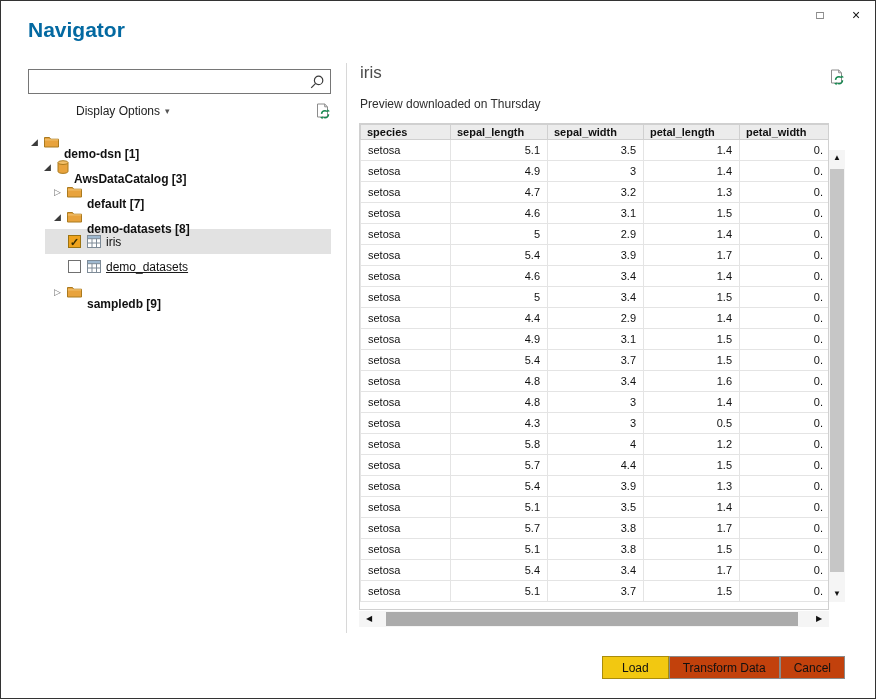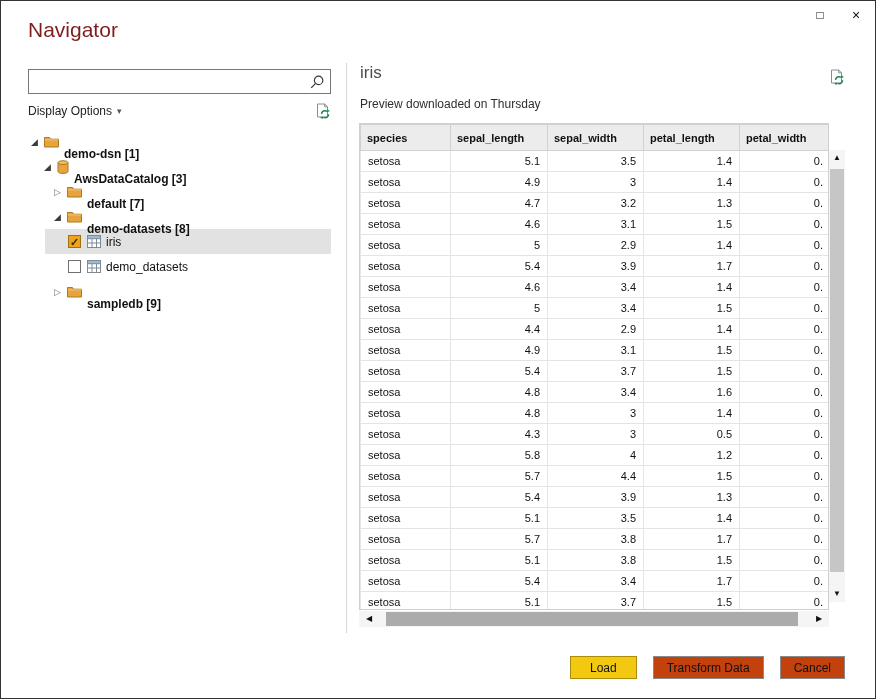--- a/index.html
+++ b/index.html
@@ -7,28 +7,28 @@
   .window{
     position:relative;width:876px;height:699px;background:#fff;
     border:1px solid #333;overflow:hidden;
     font-family:"Liberation Sans", sans-serif;color:#1a1a1a;
   }
   
   .win-controls{position:absolute;top:4px;right:8px;display:flex;gap:14px;z-index:5;}
   .win-btn{width:22px;height:20px;text-align:center;line-height:20px;font-size:14px;color:#111;cursor:pointer;}
   .win-btn.max{font-size:12px;}
   
-  .dlg-title{position:absolute;left:27px;top:17px;font-size:21px;font-weight:400;color:#7f1d1d;}
+  .dlg-title{position:absolute;left:27px;top:17px;font-size:21px;font-weight:700;color:#0369a1;}
   
   .search-box{position:absolute;left:27px;top:68px;width:303px;height:25px;border:1px solid #767676;display:flex;align-items:center;background:#fff;}
   .search-box input{flex:1;height:100%;border:none;outline:none;padding:0 6px;font-size:12px;font-family:inherit;}
   .search-ic{width:26px;display:flex;align-items:center;justify-content:center;cursor:pointer;}
   
   .options-row{position:absolute;left:27px;top:100px;width:303px;height:20px;display:flex;align-items:center;justify-content:space-between;}
-  .disp-opts{font-size:12px;color:#222;cursor:pointer;display:flex;align-items:center;gap:5px;}
+  .disp-opts{font-size:12px;color:#222;cursor:pointer;display:flex;align-items:center;gap:5px;margin-left:48px;}
   .disp-opts .caret{font-size:9px;color:#555;}
   .icon-btn{cursor:pointer;display:inline-flex;align-items:center;}
   
   .tree{position:absolute;left:27px;top:128px;width:303px;}
   .tree-row{height:25px;display:flex;align-items:center;font-size:12px;cursor:pointer;white-space:nowrap;}
   .tree-row.bold .tree-label{font-weight:700;margin-top:25px;}
   .tree-row.selected{background:linear-gradient(to right,#fff 17px,#E2E2E2 17px);}
   .twisty{width:13px;margin-right:3px;text-align:center;flex:0 0 13px;}
   .twisty.expanded{font-size:9px;color:#3c3c3c;}
   .twisty.collapsed{font-size:9px;color:#6e6e6e;}
@@ -38,36 +38,36 @@
   .tree-icon{display:inline-flex;margin-right:5px;flex:0 0 auto;}
   .tree-label{color:#111;}
   
   .v-divider{position:absolute;left:345px;top:62px;height:570px;width:1px;background:#D8D8D8;}
   .preview-title{position:absolute;left:359px;top:62px;font-size:17px;color:#4c4c4c;}
   .preview-refresh{position:absolute;left:827px;top:68px;}
   .preview-sub{position:absolute;left:359px;top:96px;font-size:12px;color:#2e2e2e;}
   
   .table-area{position:absolute;left:358px;top:122px;width:470px;height:487px;overflow:hidden;border:1px solid #D0D0D0;}
   table.preview{border-collapse:collapse;table-layout:fixed;width:470px;font-size:11px;}
-  table.preview th{background:#ECECEC;border:1px solid #D0D0D0;font-weight:700;text-align:left;height:26px;padding:0 6px;color:#111;}
+  table.preview th{background:#ECECEC;border:1px solid #D0D0D0;font-weight:700;text-align:left;height:15px;padding:0 6px;color:#111;}
   table.preview td{border:1px solid #E4E4E4;height:21px;padding:0 7px;color:#111;background:#fff;overflow:hidden;white-space:nowrap;}
   table.preview td.num{text-align:right;}
   
   .v-scroll{position:absolute;left:828px;top:149px;width:16px;height:452px;background:#F5F5F5;}
   .v-scroll .arrow{position:absolute;left:0;width:16px;height:16px;font-size:8px;color:#111;text-align:center;line-height:16px;cursor:pointer;}
   .v-scroll .up{top:0;}
   .v-scroll .down{bottom:0;}
   .v-thumb{position:absolute;left:1px;top:19px;width:14px;height:403px;background:#C6C6C6;cursor:pointer;}
   .h-scroll{position:absolute;left:358px;top:610px;width:470px;height:16px;background:#F5F5F5;}
   .h-scroll .arrow{position:absolute;top:0;width:16px;height:16px;font-size:8px;color:#111;text-align:center;line-height:16px;cursor:pointer;}
   .h-scroll .left{left:2px;}
   .h-scroll .right{right:2px;}
   .h-thumb{position:absolute;top:1px;left:27px;width:412px;height:14px;background:#ABABAB;cursor:pointer;}
   
-  .footer{position:absolute;right:30px;bottom:19px;display:flex;gap:16px;}
+  .footer{position:absolute;right:30px;bottom:19px;display:flex;gap:0;}
   .btn{height:23px;padding:0 13px;font-size:12px;font-family:inherit;background:#c2410c;border:1px solid #8a8a8a;color:#111;cursor:pointer;}
   .btn.load{background:#F2C811;border-color:#a98c0c;padding:0 19px;}
 </style>
 </head>
 <body>
 
 <div class="window">
 
   <div class="win-controls">
     <span class="win-btn max">□</span>
@@ -149,21 +149,21 @@
           <svg width="14" height="13" viewBox="0 0 14 13">
             <rect x="0.5" y="0.5" width="13" height="12" fill="#fff" stroke="#7E8B97"></rect>
             <rect x="0.5" y="0.5" width="13" height="3.2" fill="#9FB9D0" stroke="#7E8B97"></rect>
             <line x1="5" y1="3.7" x2="5" y2="12.5" stroke="#7E8B97"></line>
             <line x1="9.5" y1="3.7" x2="9.5" y2="12.5" stroke="#7E8B97"></line>
             <line x1="0.5" y1="8" x2="13.5" y2="8" stroke="#7E8B97"></line>
           </svg>
         </span>
         <span class="tree-label">iris</span>
       </div>
-      <div class="tree-row" style="padding-left: 40px;">
+      <div class="tree-row" style="padding-left: 40px; text-decoration: underline;">
         <span class="checkbox"></span>
         <span class="tree-icon">
           <svg width="14" height="13" viewBox="0 0 14 13">
             <rect x="0.5" y="0.5" width="13" height="12" fill="#fff" stroke="#7E8B97"></rect>
             <rect x="0.5" y="0.5" width="13" height="3.2" fill="#9FB9D0" stroke="#7E8B97"></rect>
             <line x1="5" y1="3.7" x2="5" y2="12.5" stroke="#7E8B97"></line>
             <line x1="9.5" y1="3.7" x2="9.5" y2="12.5" stroke="#7E8B97"></line>
             <line x1="0.5" y1="8" x2="13.5" y2="8" stroke="#7E8B97"></line>
           </svg>
         </span>

